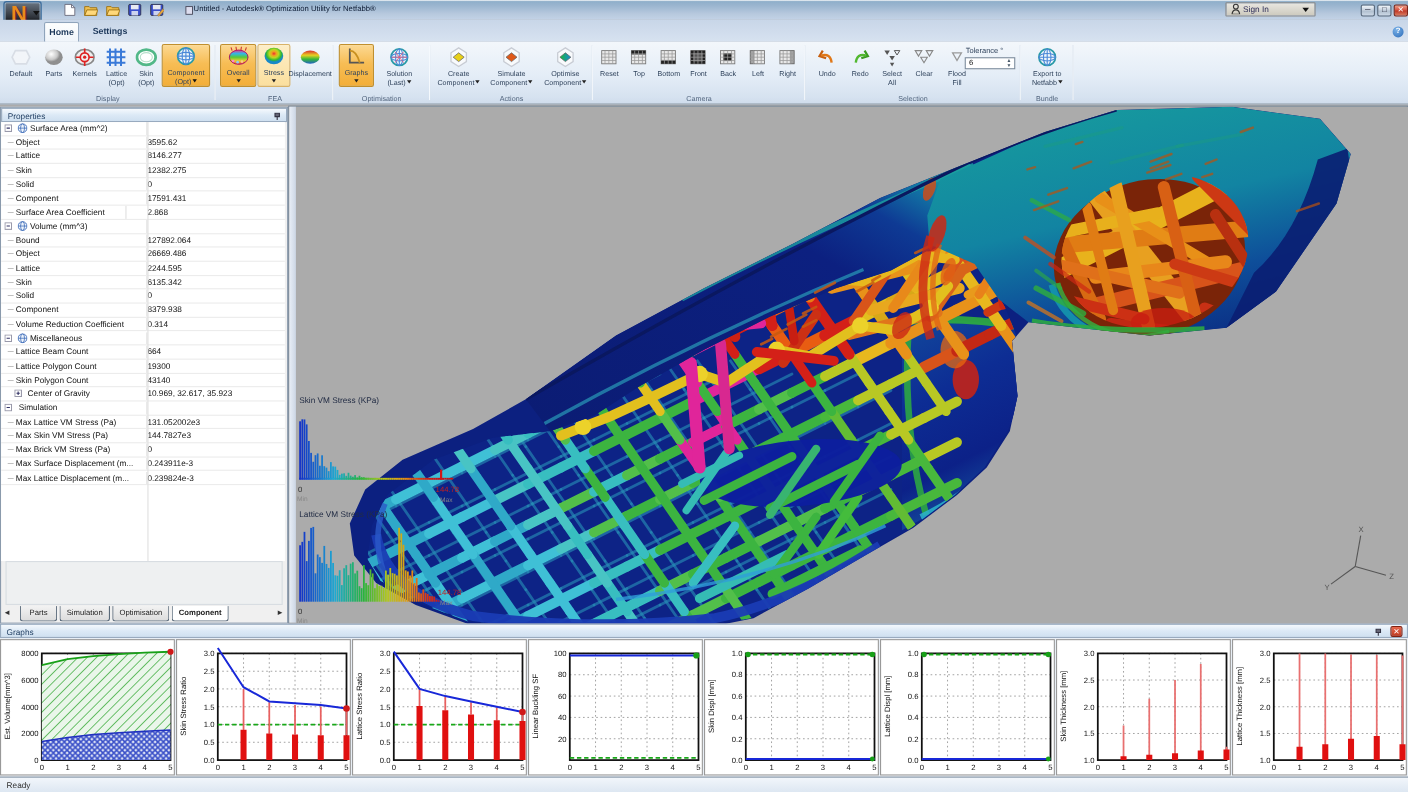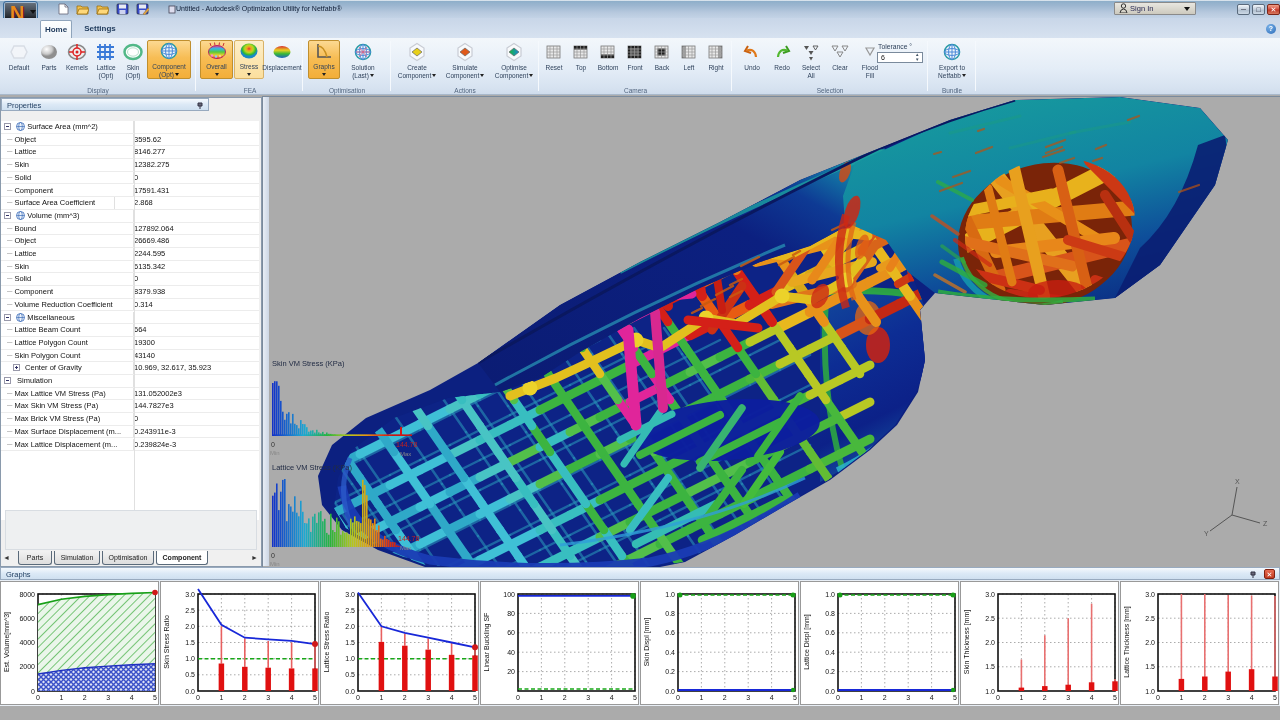--- a/index.html
+++ b/index.html
@@ -27,22 +27,22 @@
 #ribbon{left:0;top:38px;width:1280px;height:57px;background:linear-gradient(#f3f7fb,#e4edf7 55%,#d6e2f0 90%,#cfdcec);border-bottom:1px solid #a8b8ca}
 .grp{position:absolute;top:0;height:57px}
 .gsep{position:absolute;top:3px;width:1px;height:50px;background:#c3cfdd;border-right:1px solid #f5f9fd}
 .glabel{position:absolute;bottom:1px;width:100%;text-align:center;font-size:6.5px;color:#52657e}
 .btn{position:absolute;text-align:center;font-size:6.5px;color:#30435c;line-height:7.5px}
 .btn .ic{display:block;margin:0 auto 2px}
 .arrow-down{display:inline-block;width:0;height:0;border-left:2.5px solid transparent;border-right:2.5px solid transparent;border-top:3px solid #222;vertical-align:middle}
 
 .phead{background:linear-gradient(#f5f9fd,#dce9f6 50%,#cfe0f0);border:1px solid #98aabf;font-size:7.5px;color:#1c3a5e;padding-left:5px}
 #props{left:0;top:97px;width:262px;height:470px;background:#f0f0f0;border:1px solid #8a9aac}
-#propshead{left:0;top:0;width:208px;height:13px;line-height:13px}
-#ptable{left:0;top:23px;width:258px;height:399px;background:#fff;font-size:7.5px;color:#111}
+#propshead{left:0;top:0;width:260px;height:13px;line-height:13px}
+#ptable{left:0;top:13px;width:258px;height:399px;background:#fff;font-size:7.5px;color:#111}
 .prow{position:absolute;left:0;width:258px;height:12.7px;line-height:12.7px;border-bottom:1px solid #ececec;white-space:nowrap;overflow:hidden}
 .prow .k{position:absolute;left:0;height:100%;border-right:1px solid #e0e0e0}
 .prow .v{position:absolute;left:133px}
 #pdesc{left:4px;top:412px;width:252px;height:40px;background:#eef0f1;border:1px solid #d8dde2}
 #ptabs{left:0;top:453px;width:260px;height:15px;font-size:7px;color:#222}
 .ptab{position:absolute;top:0;height:14px;line-height:13px;padding:0 7px;border:1px solid #5a6a7a;border-top:none;border-radius:0 0 3px 3px;background:linear-gradient(#f2f2f2,#ddd);transform:skewX(0deg)}
 .ptab.act{background:#fff;font-weight:bold}
 
 #graphs{left:0;top:567px;width:1280px;height:139px;background:#e8eef5}
 #graphshead{left:0;top:0;width:1280px;height:13px;line-height:13px}
@@ -2036,12 +2036,13 @@
           <line x1="83.8" y1="12.0" x2="83.8" y2="109.0" stroke="#e87070" stroke-width="1.6"></line>
           <line x1="83.8" y1="94.5" x2="83.8" y2="109.0" stroke="#e01010" stroke-width="5.5"></line>
           <line x1="107.2" y1="13.0" x2="107.2" y2="109.0" stroke="#e87070" stroke-width="1.6"></line>
           <line x1="107.2" y1="89.6" x2="107.2" y2="109.0" stroke="#e01010" stroke-width="5.5"></line>
           <line x1="130.6" y1="13.5" x2="130.6" y2="109.0" stroke="#e87070" stroke-width="1.6"></line>
           <line x1="130.6" y1="87.2" x2="130.6" y2="109.0" stroke="#e01010" stroke-width="5.5"></line>
           <line x1="154.0" y1="13.9" x2="154.0" y2="109.0" stroke="#e87070" stroke-width="1.6"></line>
           <line x1="154.0" y1="94.5" x2="154.0" y2="109.0" stroke="#e01010" stroke-width="5.5"></line>
         </svg></div>
     </div>
+    <div id="status" class="abs">Ready</div>
   </div>
 </body></html>

